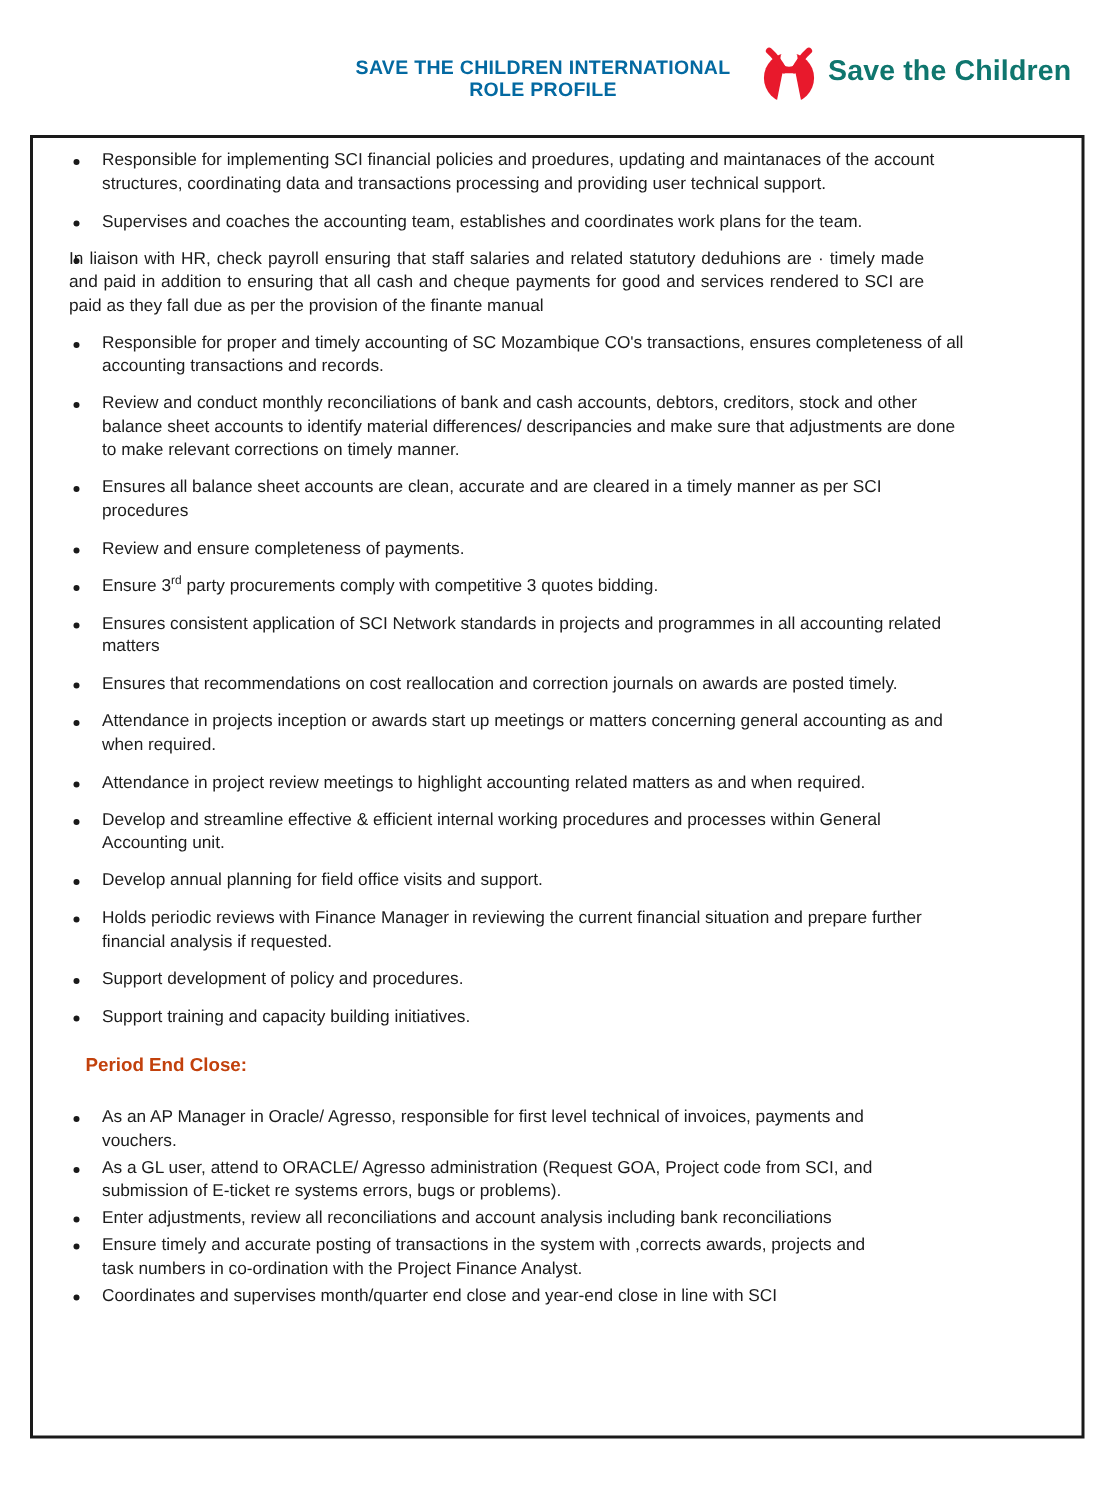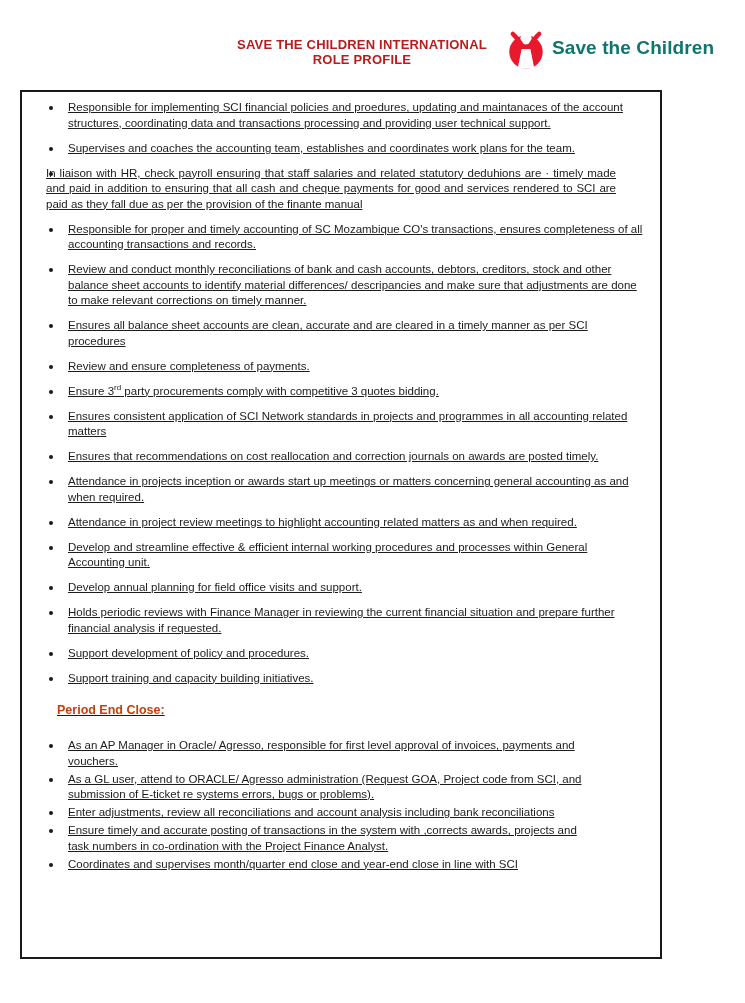--- a/index.html
+++ b/index.html
@@ -6,33 +6,33 @@
   body{
     width:745px;height:1003px;position:relative;
     font-family:"Liberation Sans","DejaVu Sans",sans-serif;
     color:#1c1c1c;
     -webkit-font-smoothing:antialiased;
   }
   
   .header-title{
     position:absolute;top:37px;left:172px;width:380px;
     text-align:center;font-weight:bold;font-size:13px;line-height:15px;
-    letter-spacing:.2px;color:#b91c1c;
+    letter-spacing:.2px;color:#0369a1;
   }
   .logo-wrap{
     position:absolute;top:26px;left:504px;height:44px;
     display:flex;align-items:center;gap:4px;
   }
   .logo-mark{width:44px;height:44px;display:block;}
   .logo-text{font-weight:bold;font-size:19px;color:#0f766e;letter-spacing:.1px;}
   
   .content-box{
-    position:absolute;left:20px;top:90px;width:642px;height:869px;
+    position:absolute;left:20px;top:90px;width:703px;height:869px;
     border:2px solid #1a1a1a;box-sizing:border-box;
-    padding:6px 0 0 0;overflow:hidden;text-decoration:underline;
+    padding:6px 0 0 0;overflow:hidden;
   }
   ul{list-style:none;margin:0;padding:0;}
   .resp-list{margin-top:2px;}
   .resp-list li{
     position:relative;padding-left:46px;margin-bottom:9.5px;
     font-size:11.5px;line-height:15.5px;max-width:623px;box-sizing:border-box;
   }
   .resp-list li::before,
   .pec-list li::before{
     content:"";position:absolute;left:27px;top:6px;
@@ -91,20 +91,20 @@
     <li>Develop and streamline effective &amp; efficient internal working procedures and processes within General Accounting unit.</li>
     <li>Develop annual planning for field office visits and support.</li>
     <li>Holds periodic reviews with Finance Manager in reviewing the current financial situation and prepare further financial analysis if requested.</li>
     <li>Support development of policy and procedures.</li>
     <li>Support training and capacity building initiatives.</li>
   </ul>
 
   <div class="pec-heading">Period End Close:</div>
 
   <ul class="pec-list">
-    <li class="narrow">As an AP Manager in Oracle/ Agresso, responsible for first level approval of invoices, payments and vouchers.</li>
+    <li class="narrow">As an AP Manager in Oracle/ Agresso, responsible for first level technical of invoices, payments and vouchers.</li>
     <li>As a GL user, attend to ORACLE/ Agresso administration (Request GOA, Project code from SCI, and submission of E-ticket re systems errors, bugs or problems).</li>
     <li class="narrow">Enter adjustments, review all reconciliations and account analysis including bank reconciliations</li>
     <li class="narrow">Ensure timely and accurate posting of transactions in the system with ,corrects awards, projects and task numbers in co-ordination with the Project Finance Analyst.</li>
     <li>Coordinates and supervises month/quarter end close and year-end close in line with SCI</li>
   </ul>
 
 </div>
 
 </body></html>

